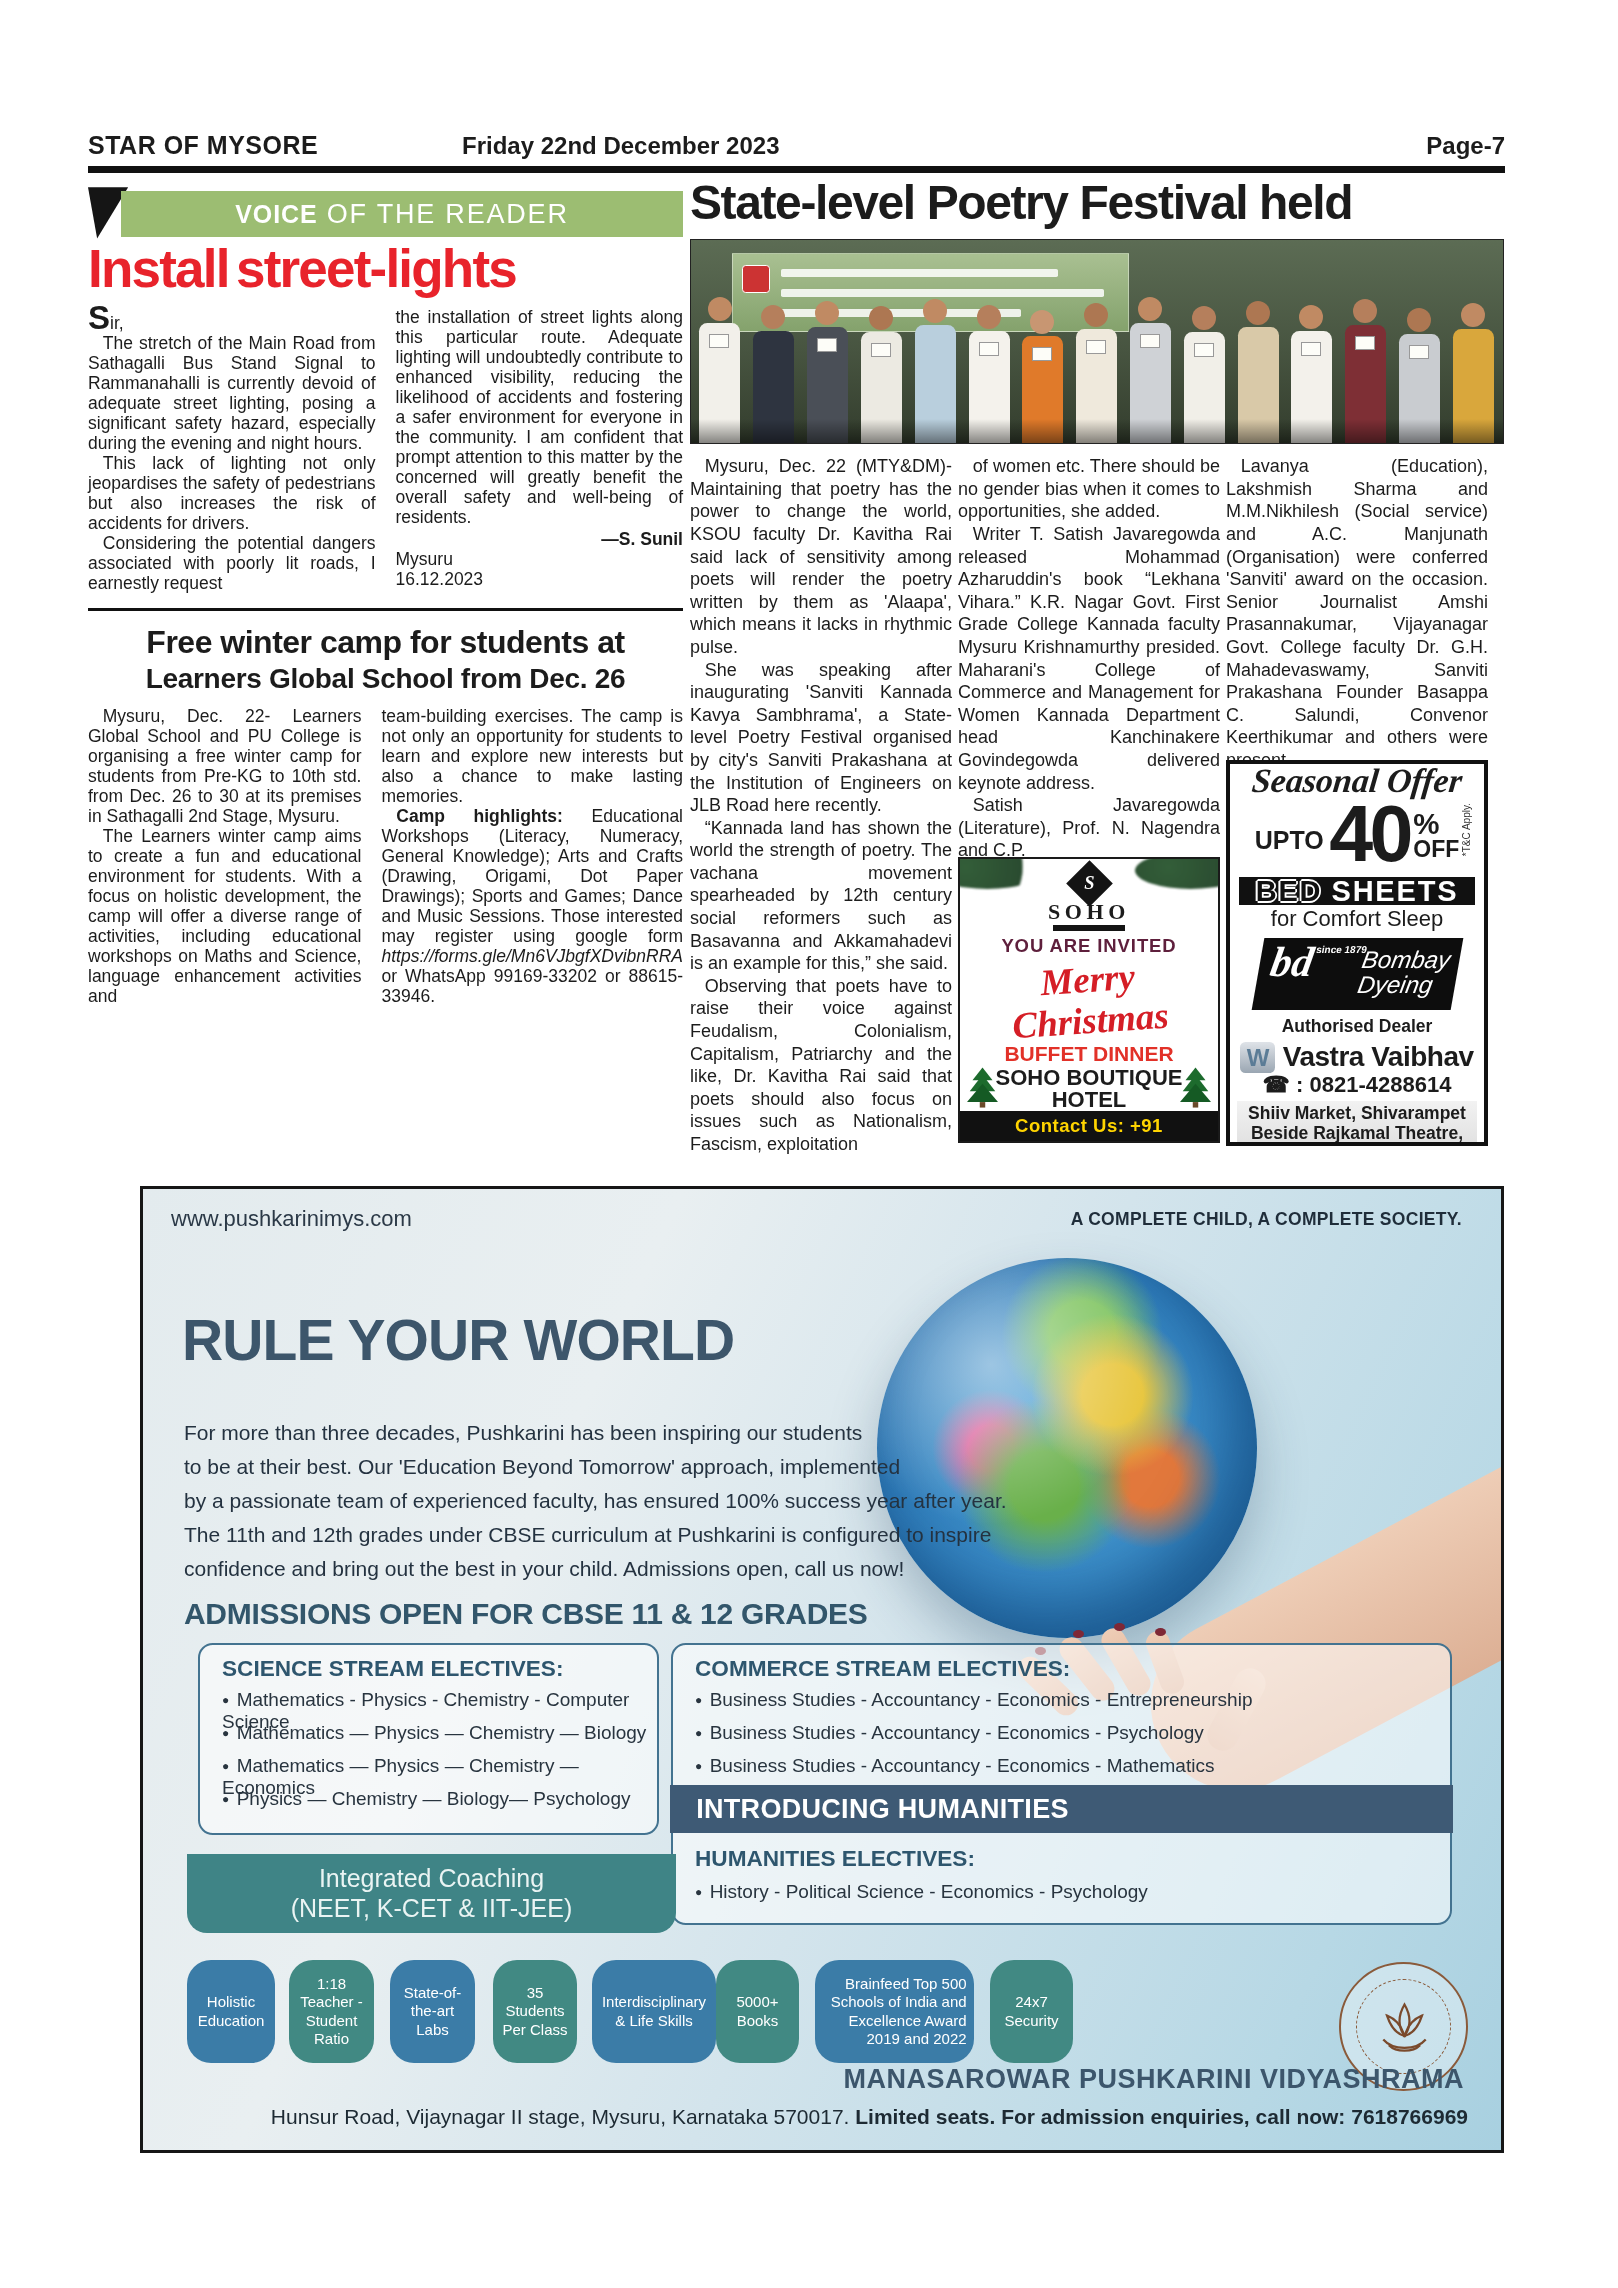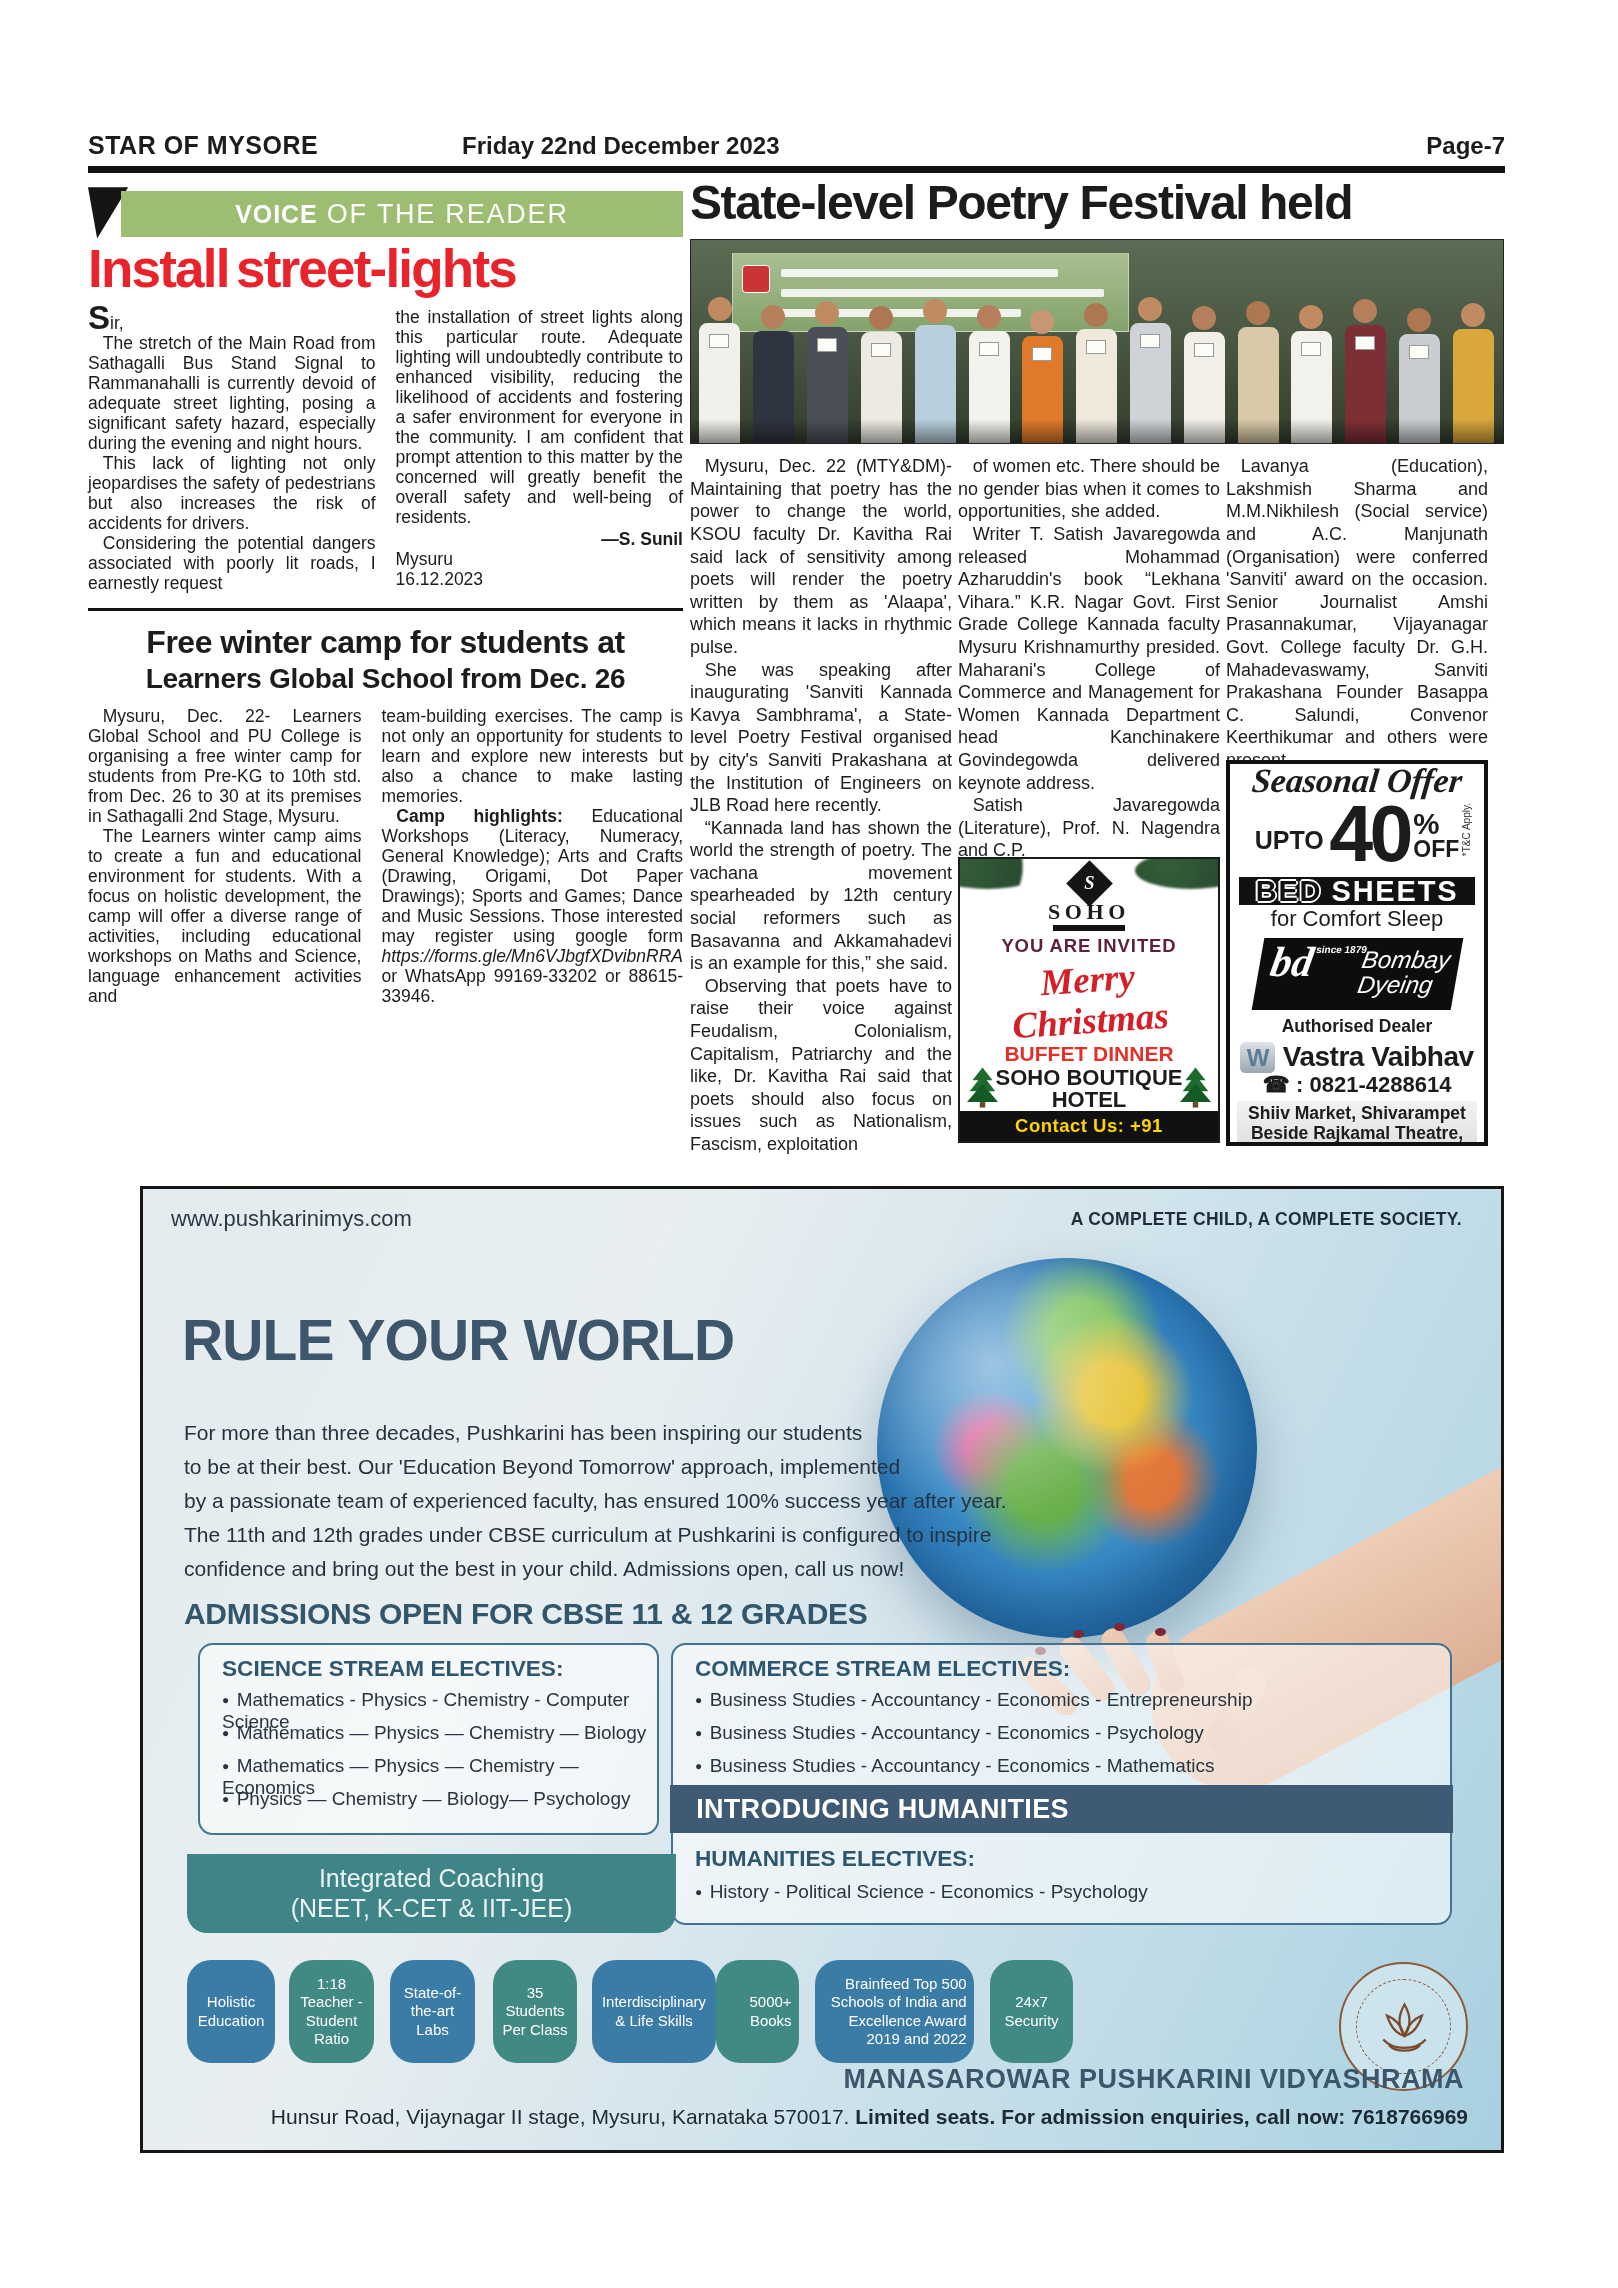--- a/index.html
+++ b/index.html
@@ -433,21 +433,21 @@
       <div>Integrated Coaching</div>
       <div>(NEET, K-CET &amp; IIT-JEE)</div>
     </div>
 
     <div id="badges">
         <div class="badge blue" style="left: 44px; width: 88px;">Holistic Education</div>
         <div class="badge teal" style="left: 146px; width: 85px;">1:18 Teacher - Student Ratio</div>
         <div class="badge blue" style="left: 247px; width: 85px;">State-of-the-art Labs</div>
         <div class="badge teal" style="left: 350px; width: 84px;">35 Students Per Class</div>
         <div class="badge blue" style="left: 449px; width: 124px;">Interdisciplinary &amp; Life Skills</div>
-        <div class="badge teal" style="left: 573px; width: 83px; text-align: right;">5000+ Books</div>
+        <div class="badge teal" style="left: 573px; width: 83px;">5000+ Books</div>
         <div class="badge blue" style="left: 672px; width: 159px; text-align: right;">Brainfeed Top 500 Schools of India and Excellence Award 2019 and 2022</div>
         <div class="badge teal" style="left: 847px; width: 83px;">24x7 Security</div>
       </div>
 
     <div class="seal">
       <svg width="61" height="59" viewBox="0 0 66 64">
         <g fill="none" stroke="#7a4a2c" stroke-width="2.4">
           <path d="M33 6 C26 18 26 30 33 40 C40 30 40 18 33 6 Z"></path>
           <path d="M14 18 C18 30 24 38 33 40 C30 30 24 22 14 18 Z"></path>
           <path d="M52 18 C48 30 42 38 33 40 C36 30 42 22 52 18 Z"></path>

